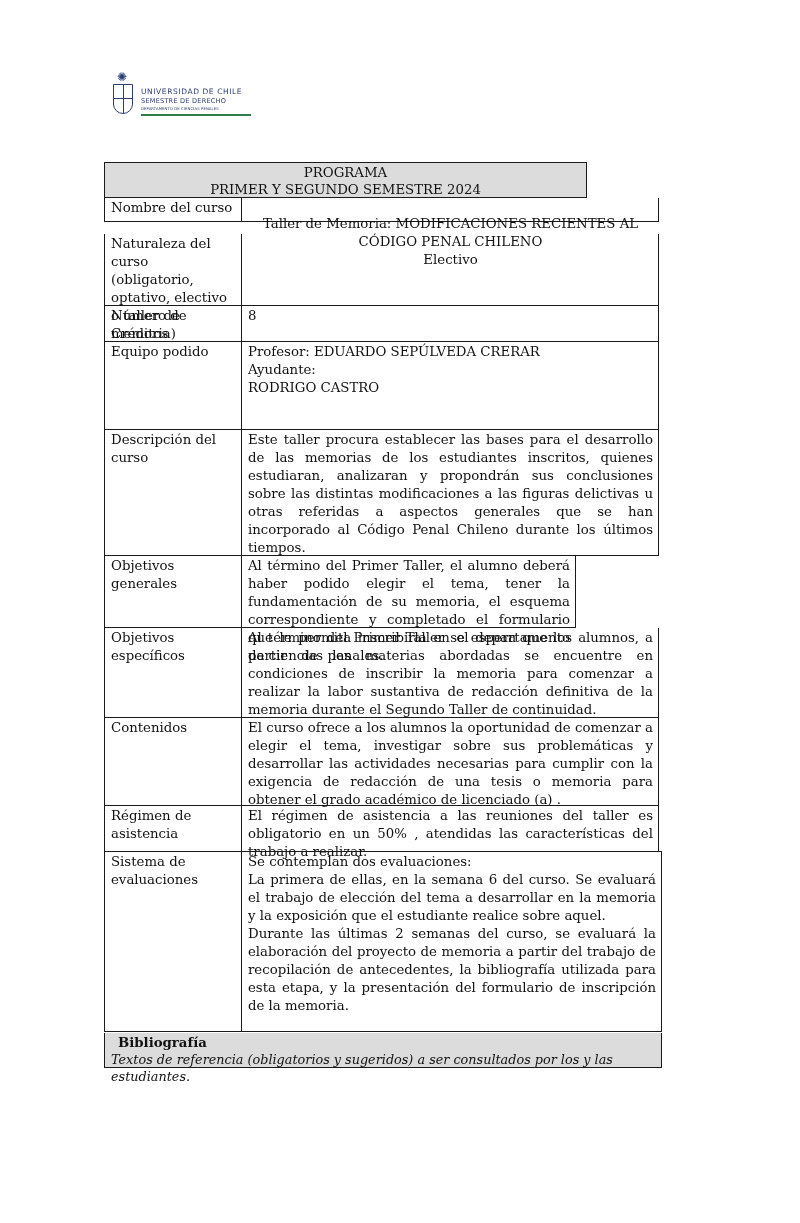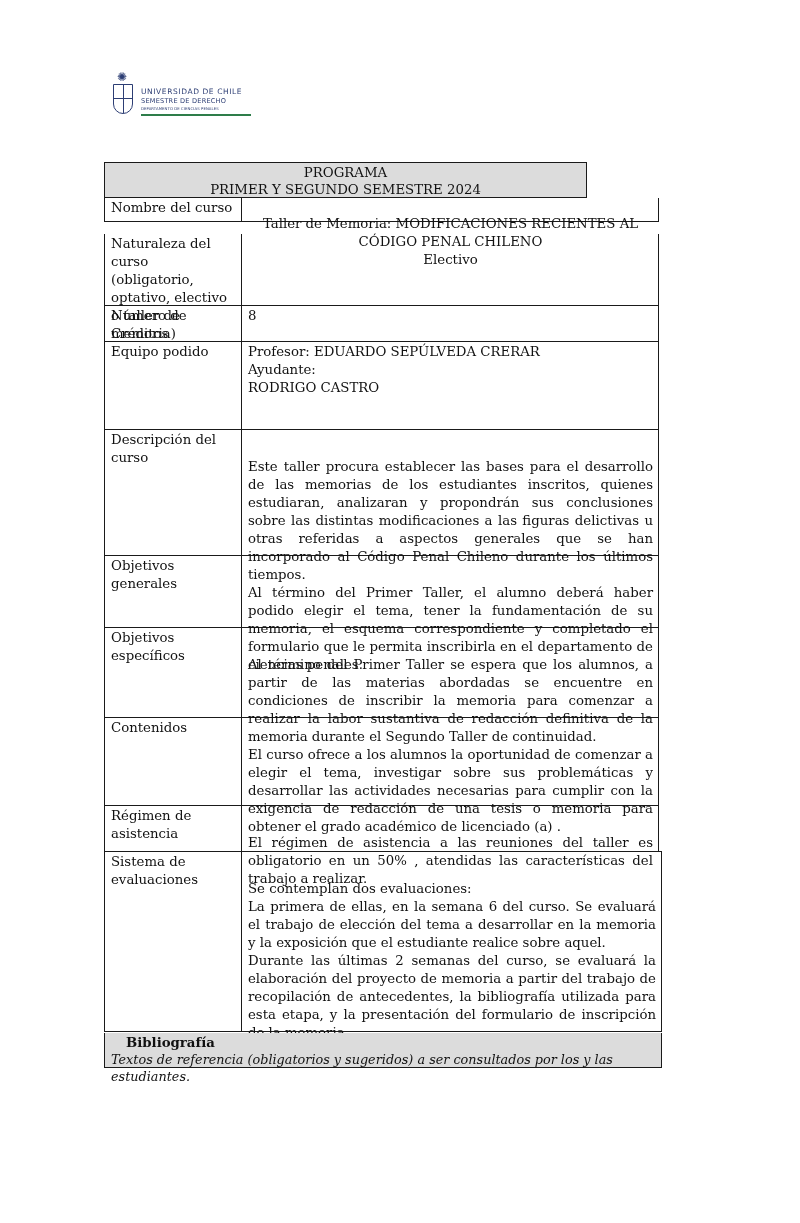--- a/index.html
+++ b/index.html
@@ -18,25 +18,25 @@
   .logo-l3 { top: 34px; font-size: 3.8px; letter-spacing: 0.1px; }
   .logo-bar { position: absolute; left: 28px; top: 42px; width: 110px; height: 2px; background: #2e7d4a; }
 
   .tbl { position: absolute; left: 104px; top: 162px; width: 555px; }
   .row { position: absolute; left: 0; box-sizing: border-box; border: 1.3px solid #1a1a1a; border-top: none; }
   .row.first { border-top: 1.3px solid #1a1a1a; }
   .cell-l { position: absolute; left: 0; top: 0; bottom: 0; width: 137px; box-sizing: border-box;
             border-right: 1.3px solid #1a1a1a; padding: 1px 6px; font-size: 13.3px; line-height: 18px; }
   .cell-r { position: absolute; left: 137px; right: 0; top: 0; bottom: 0; box-sizing: border-box;
             padding: 1px 5px 1px 6px; font-size: 13.3px; line-height: 18px; }
-  .just { text-align: justify; text-align-last: left; margin-top: 27px; }
+  .just { text-align: justify; text-align-last: left; }
   .center { text-align: center; margin-top: 16px; }
   .gray { background: #dcdcdc; }
   .hdr { text-align: center; font-size: 13.3px; line-height: 17px; padding-top: 1px; }
-  .bib-title { font-weight: bold; font-size: 13.3px; line-height: 17px; padding: 1px 6px 0 21px; }
+  .bib-title { font-weight: bold; font-size: 13.3px; line-height: 17px; padding: 1px 6px 0 13px; }
   .bib-sub { font-style: italic; font-size: 12.8px; line-height: 17px; padding: 0 6px; }
   .line { display: block; }
 </style>
 </head>
 <body>
 
 <div class="logo">
   <span class="logo-star">✺</span>
   <div class="logo-shield"></div>
   <div class="logo-text logo-l1">UNIVERSIDAD DE CHILE</div>
@@ -79,21 +79,21 @@
       <span class="line">Ayudante:</span>
       <span class="line">RODRIGO CASTRO</span>
     </div>
   </div>
 
   <div class="row" style="top:268px; height:126px; width:555px;">
     <div class="cell-l">Descripción del curso</div>
     <div class="cell-r just">Este taller procura establecer las bases para el desarrollo de las memorias de los estudiantes inscritos, quienes estudiaran, analizaran y propondrán sus conclusiones sobre las distintas modificaciones a las figuras delictivas u otras referidas a aspectos generales que se han incorporado al Código Penal Chileno durante los últimos tiempos.</div>
   </div>
 
-  <div class="row" style="top:394px; height:72px; width:555px;">
+  <div class="row" style="top:394px; height:72px; width:472px;">
     <div class="cell-l">Objetivos generales</div>
     <div class="cell-r just">Al término del Primer Taller, el alumno deberá haber podido elegir el tema, tener la fundamentación de su memoria, el esquema correspondiente y completado el formulario que le permita inscribirla en el departamento de ciencias penales.</div>
   </div>
 
   <div class="row" style="top:466px; height:90px; width:555px;">
     <div class="cell-l">Objetivos específicos</div>
     <div class="cell-r just">Al término del Primer Taller se espera que los alumnos, a partir de las materias abordadas se encuentre en condiciones de inscribir la memoria para comenzar a realizar la labor sustantiva de redacción definitiva de la memoria durante el Segundo Taller de continuidad.</div>
   </div>
 
   <div class="row" style="top:556px; height:88px; width:555px;">

